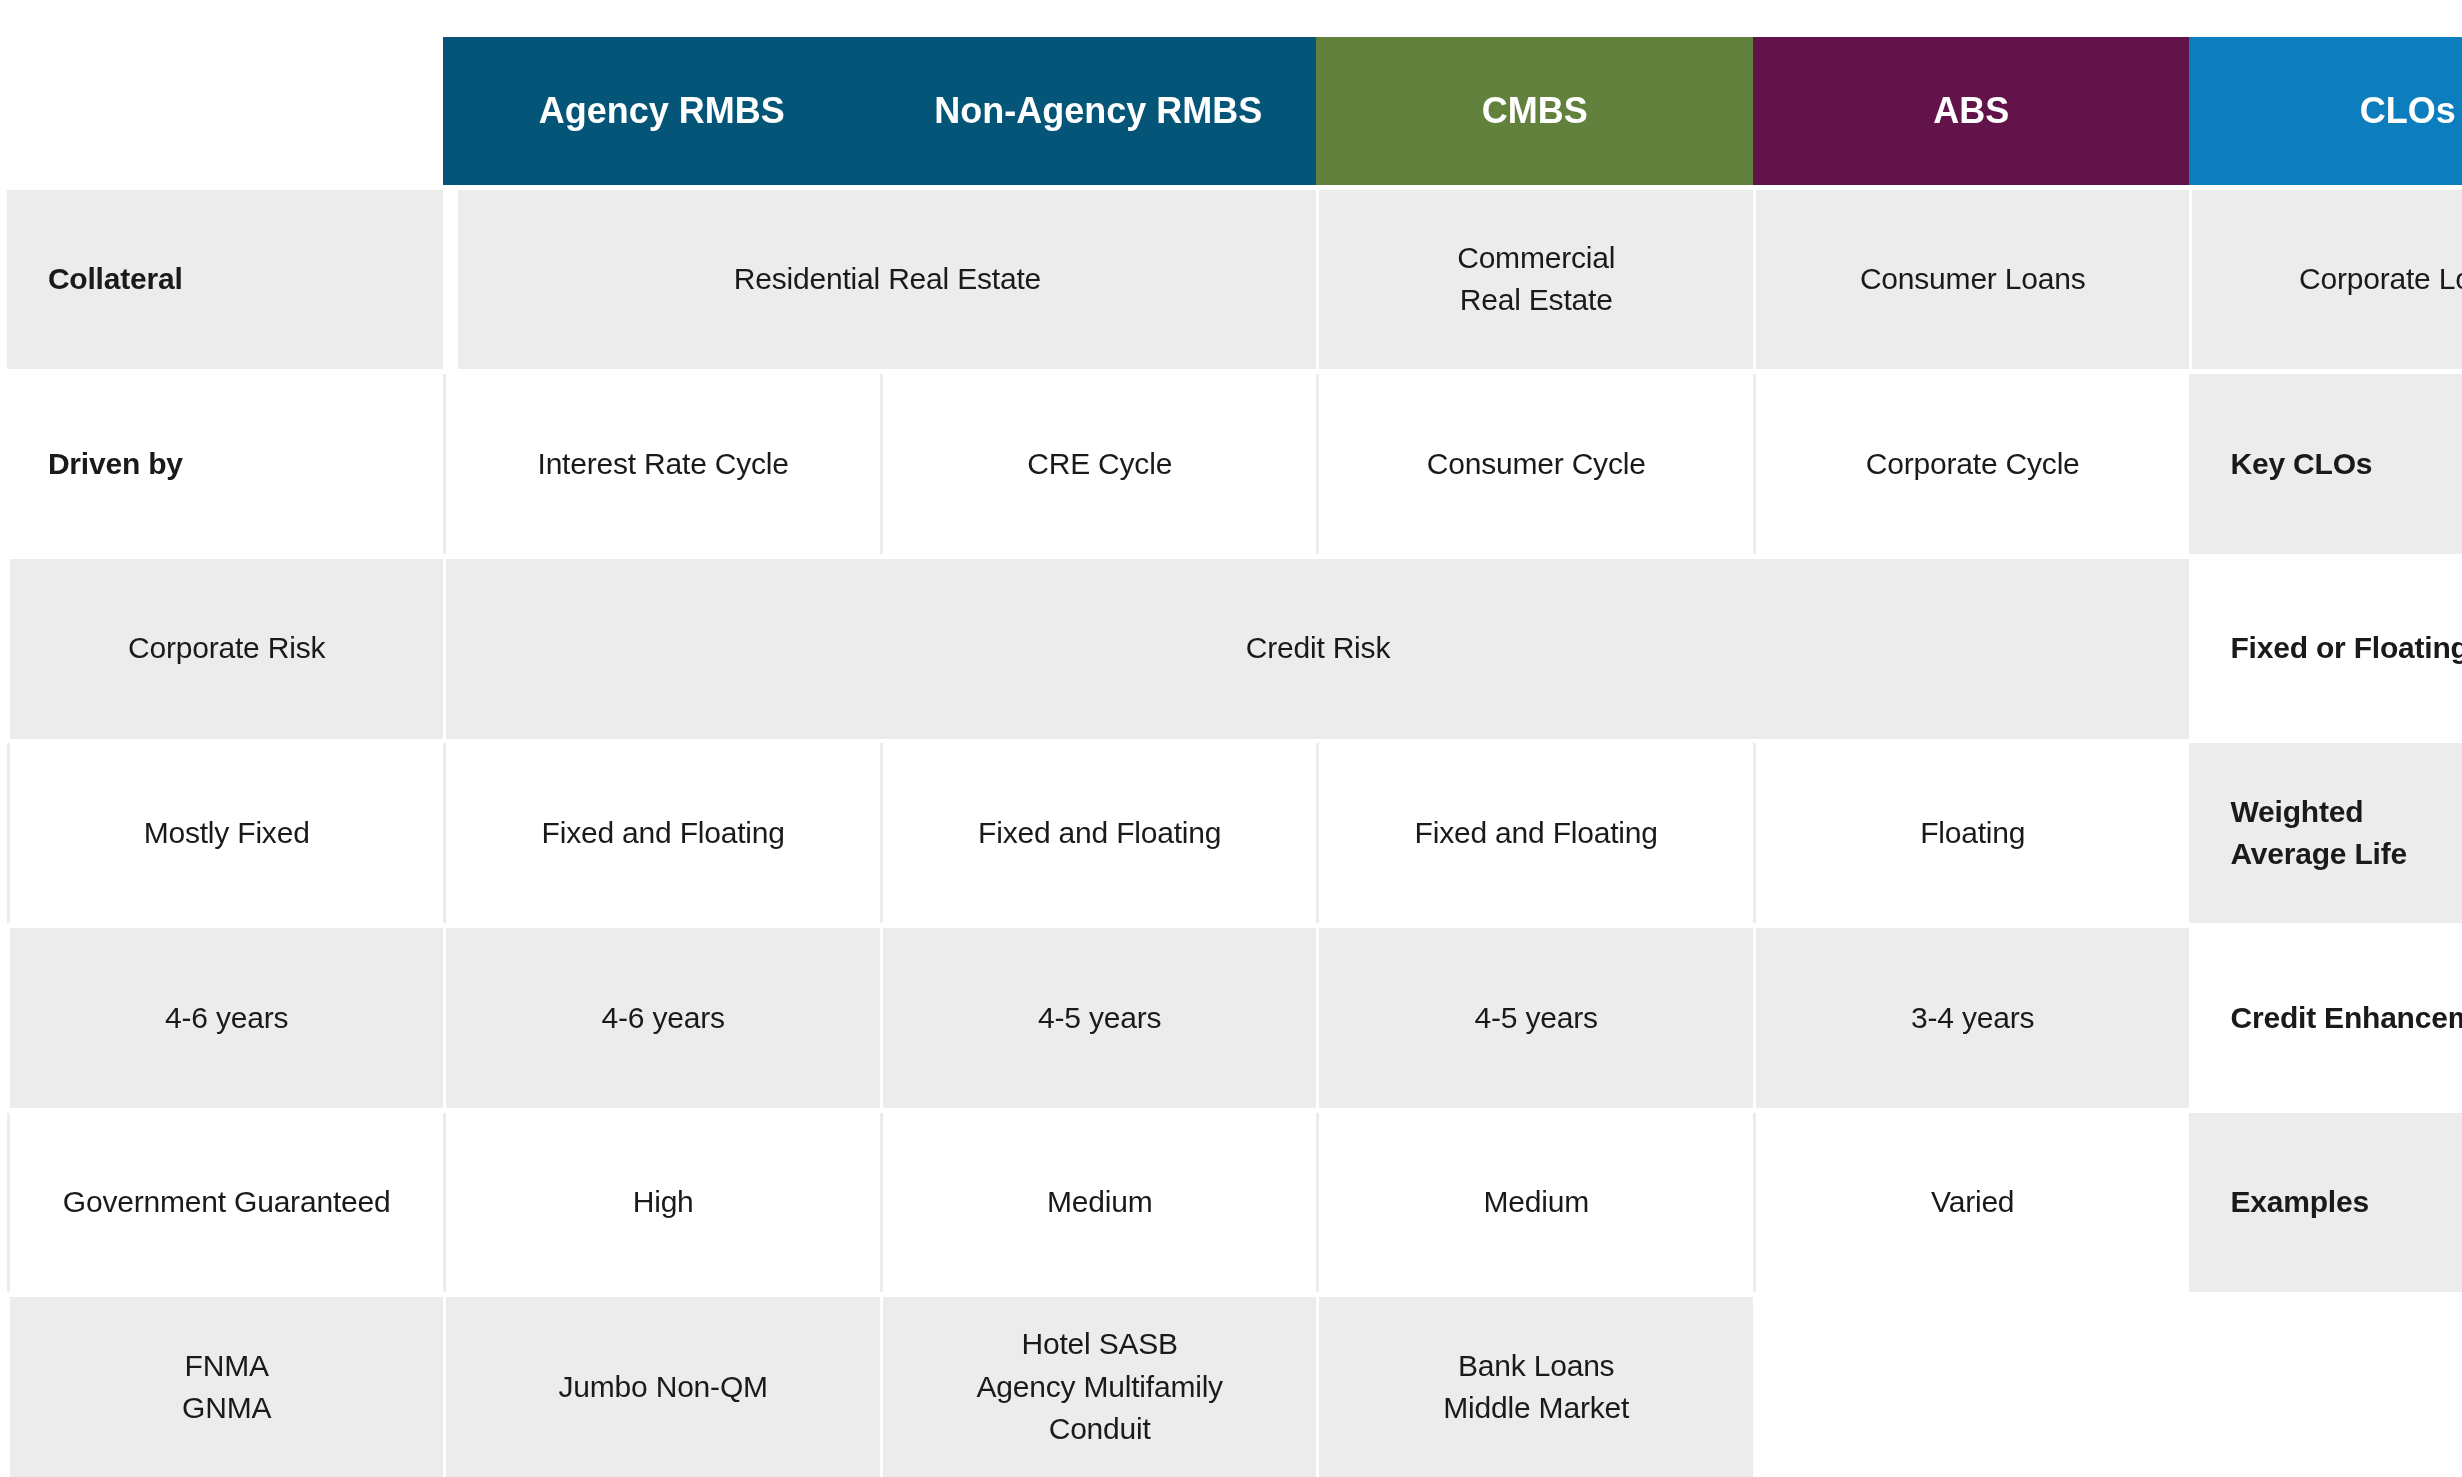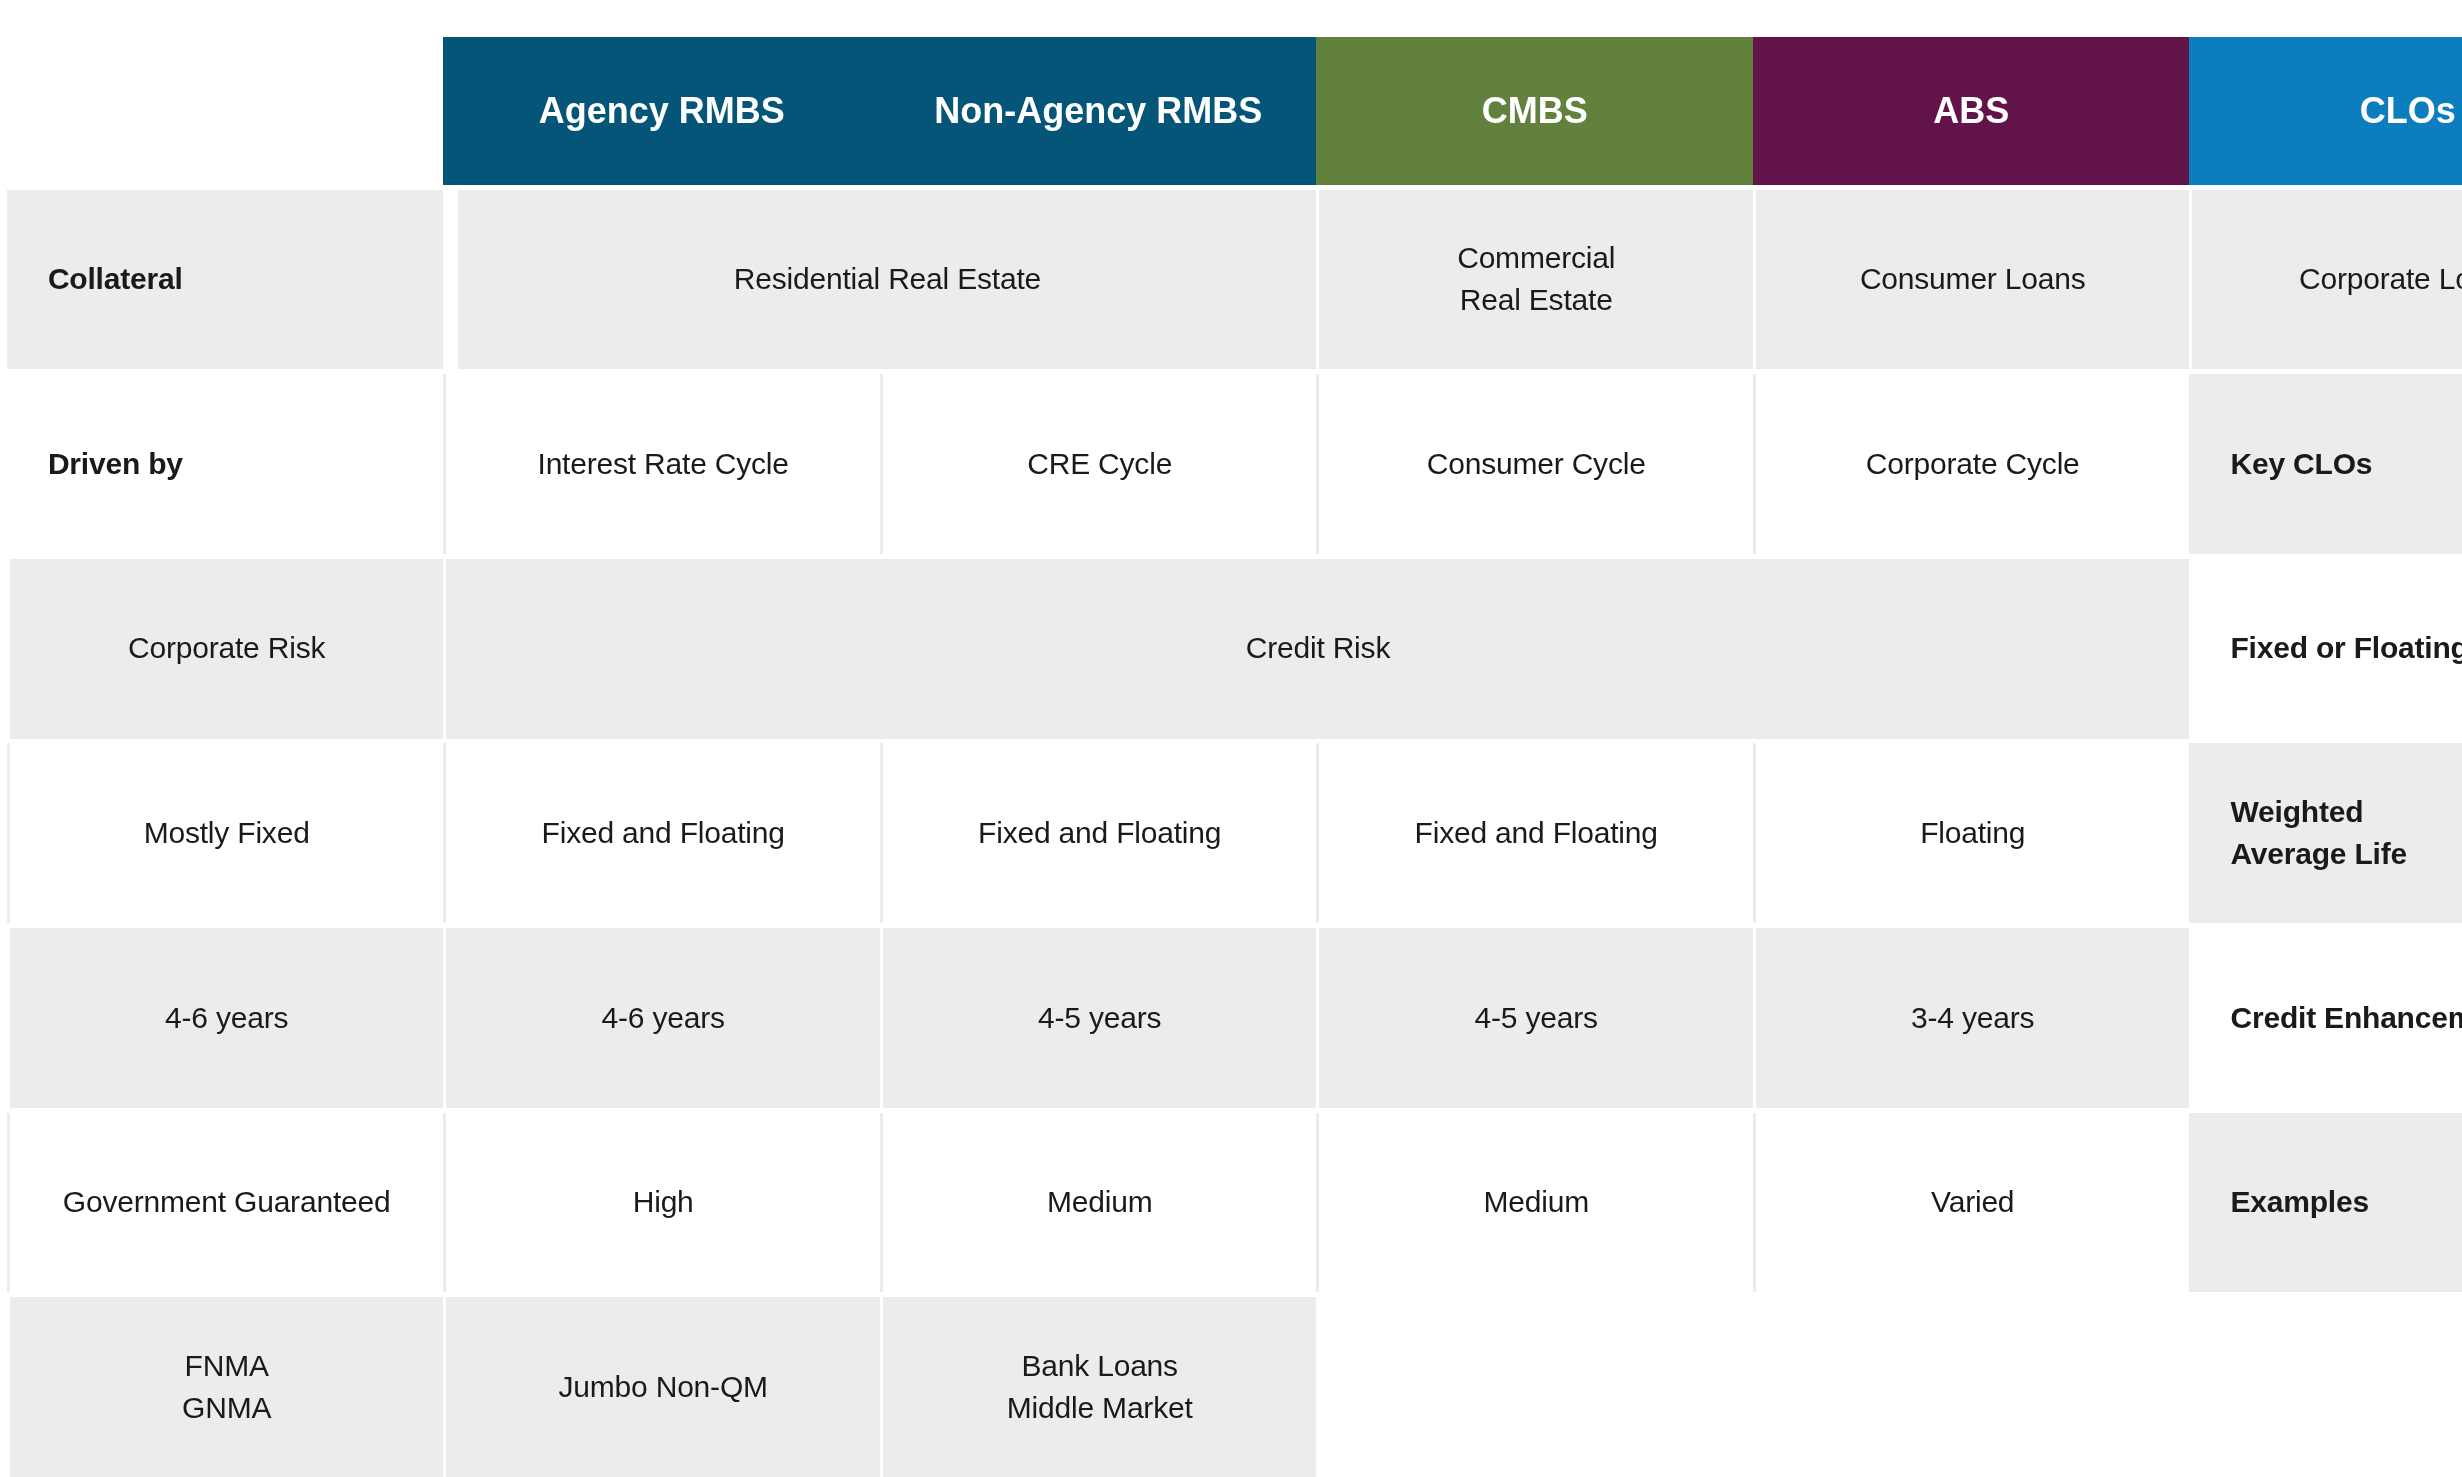--- a/index.html
+++ b/index.html
@@ -132,18 +132,21 @@
     <div class="cell w v">Government Guaranteed</div>
     <div class="cell w v">High</div>
     <div class="cell w v">Medium</div>
     <div class="cell w v">Medium</div>
     <div class="cell w v">Varied</div>
 
     <div class="cell lbl g">Examples</div>
     <div class="cell g v">FNMA
 GNMA</div>
     <div class="cell g v">Jumbo Non-QM</div>
+    <div class="cell g v">Hotel SASB
+Agency Multifamily
+Conduit</div>
     <div class="cell g v">Bank Loans
 Middle Market</div>
 
   </div>
 </div>
 
 
 </body></html>

